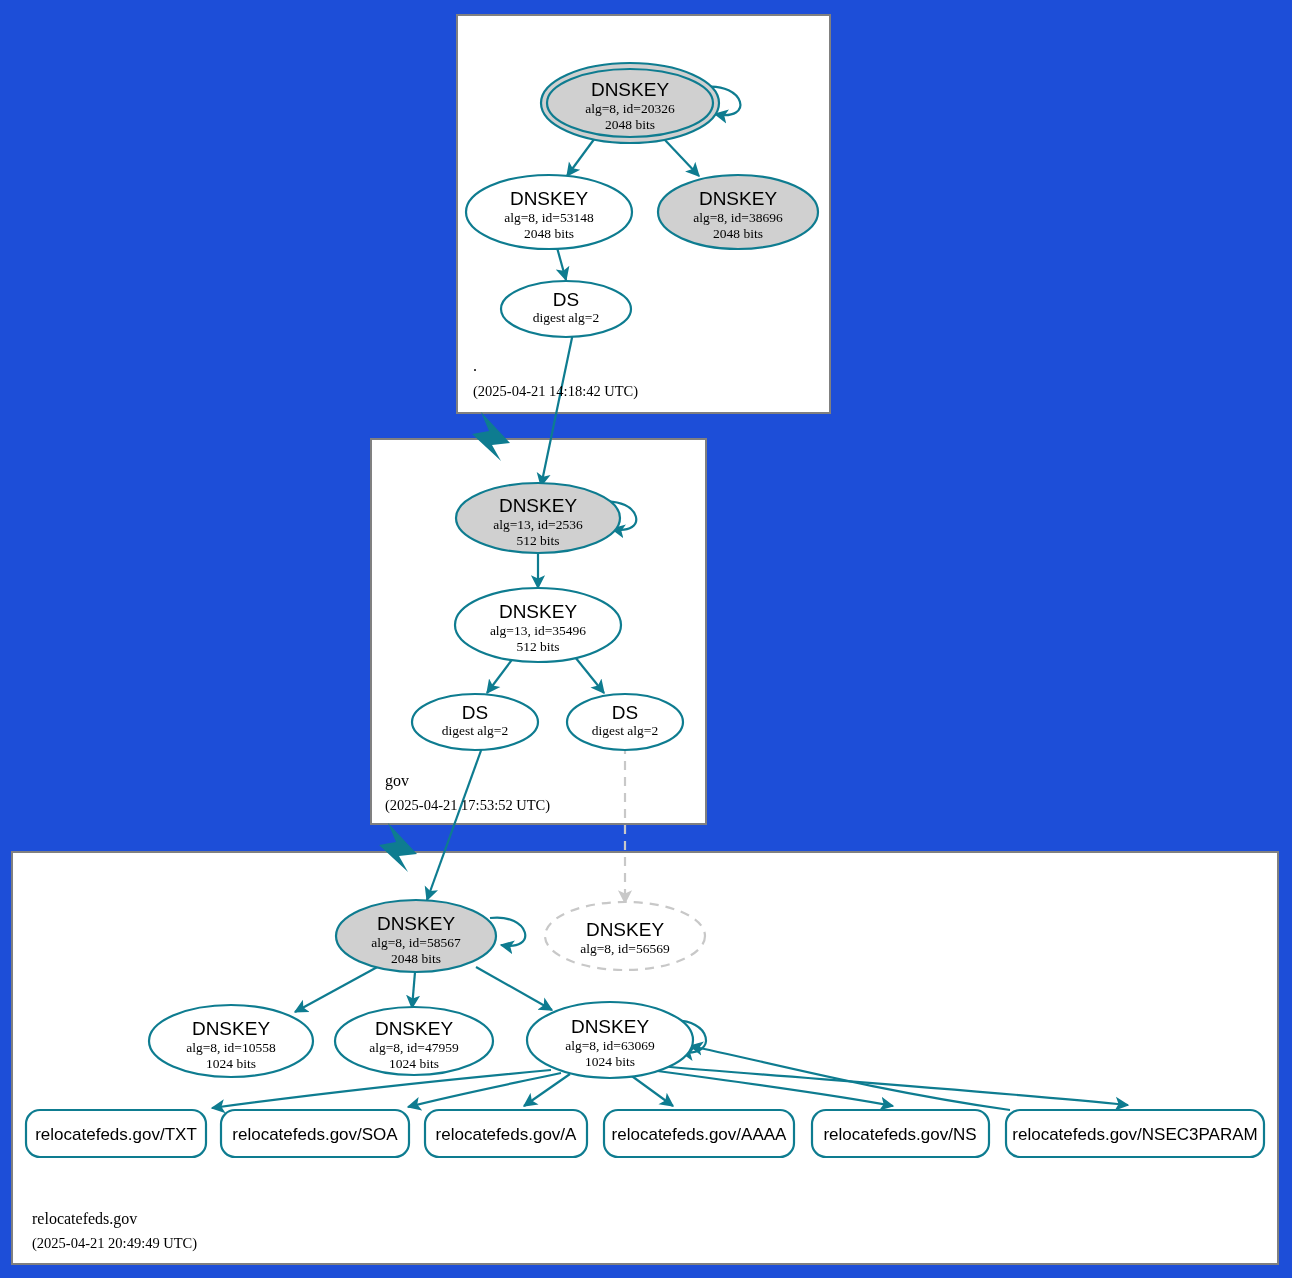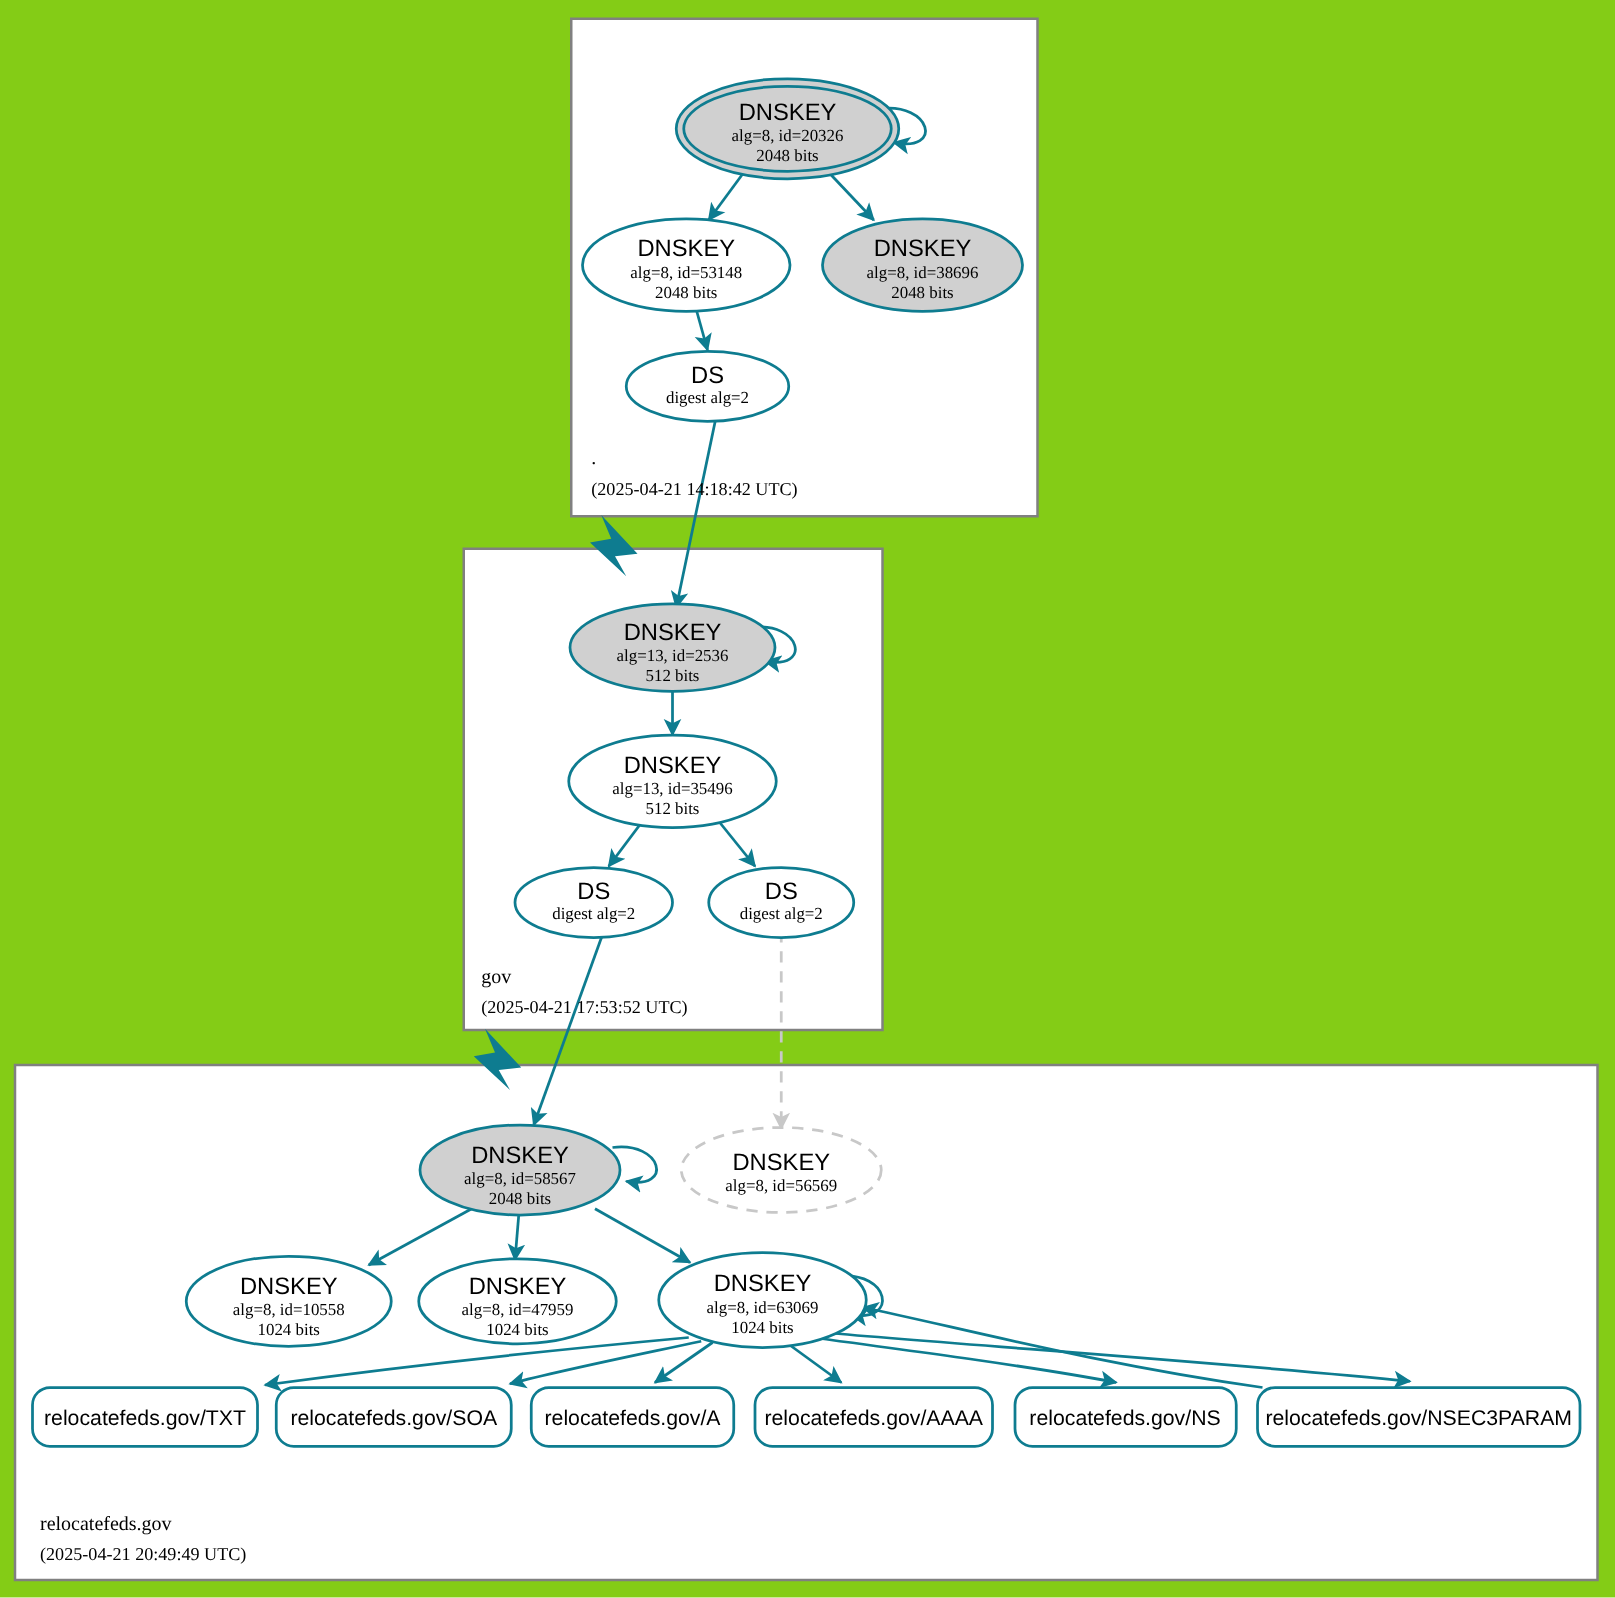--- a/index.html
+++ b/index.html
@@ -4,21 +4,21 @@
 <style>
   html, body {
     margin: 0;
     padding: 0;
     background: #ffffff;
   }
   #canvas {
     position: relative;
     width: 1292px;
     height: 1278px;
-    background: #84cc16;
+    background: #1d4ed8;
     font-family: "Liberation Sans", sans-serif;
     overflow: hidden;
   }
   svg#diagram {
     position: absolute;
     left: 0;
     top: 0;
     width: 1292px;
     height: 1278px;
   }

